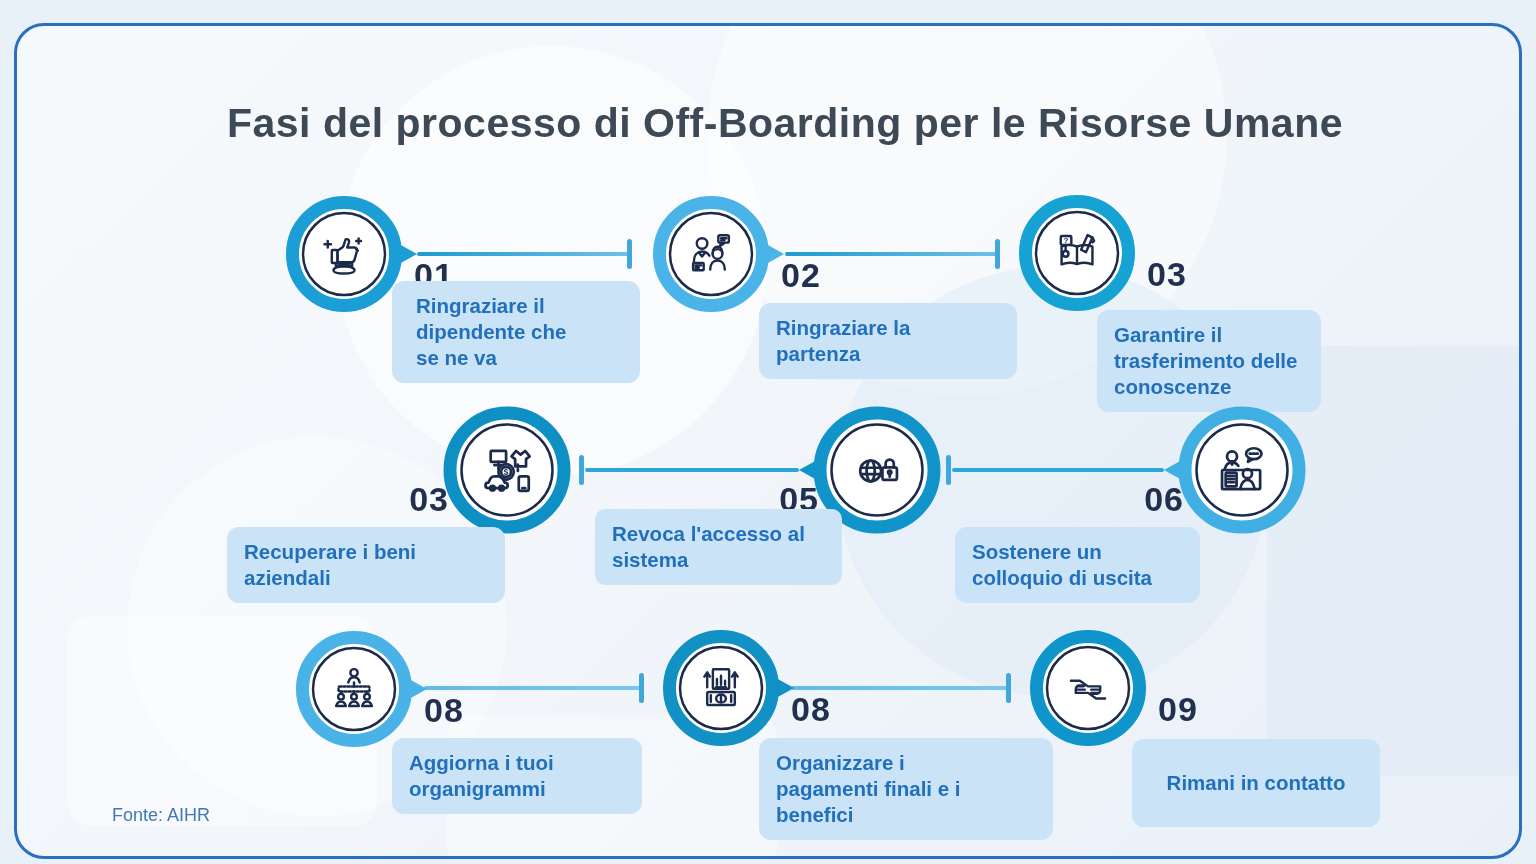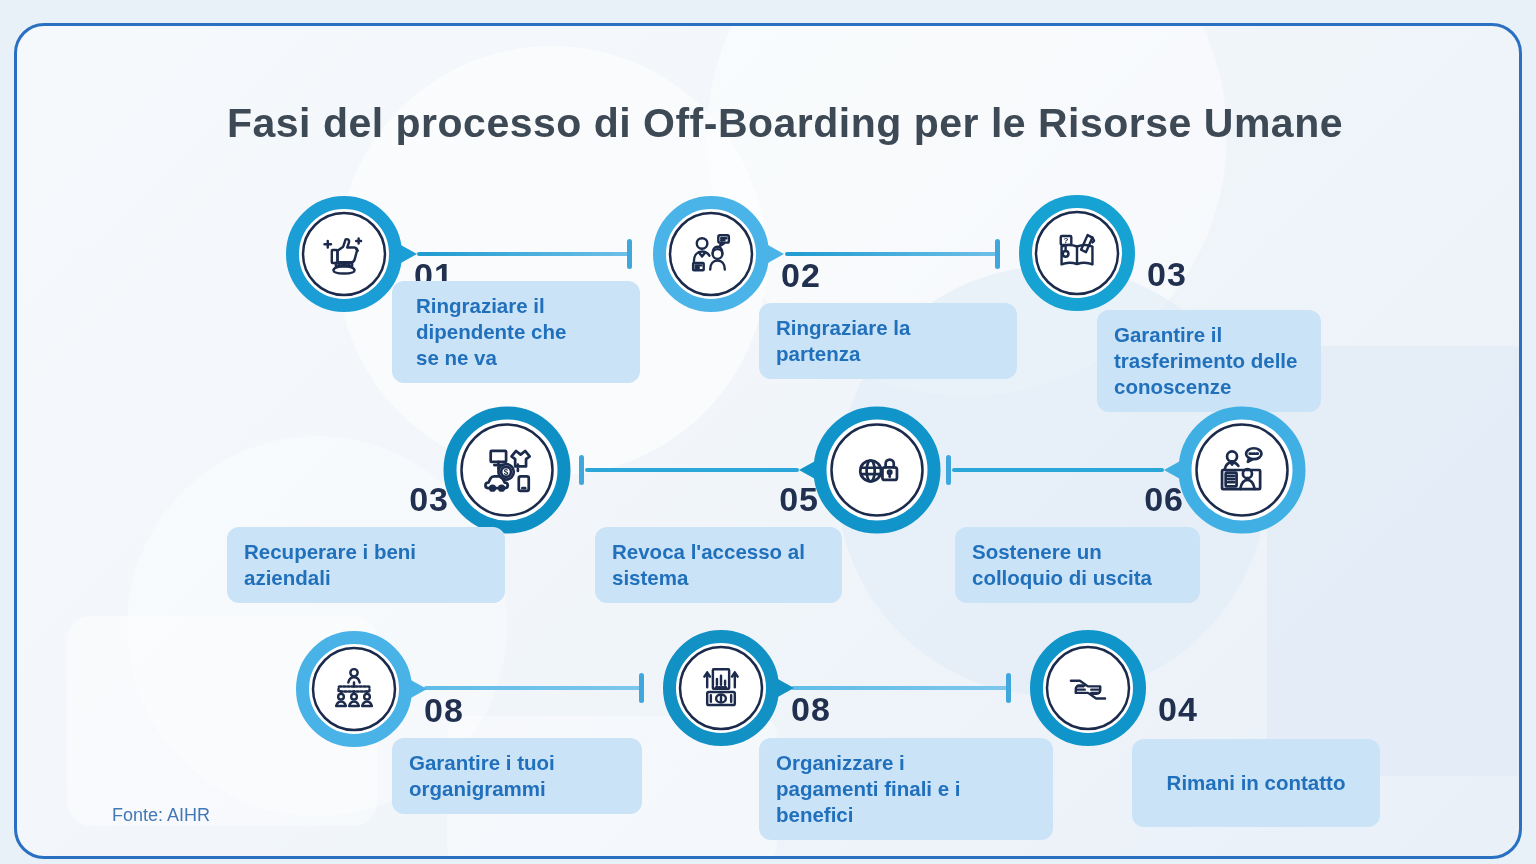--- a/index.html
+++ b/index.html
@@ -61,21 +61,21 @@
   .s1 .num{left:397px;top:232px;text-align:right;} .s2 .num{left:764px;top:232px;} .s3 .num{left:1130px;top:231px;}
   .s4 .num{left:352px;top:456px;width:80px;text-align:right;}
   .s5 .num{left:722px;top:456px;width:80px;text-align:right;}
   .s6 .num{left:1087px;top:456px;width:80px;text-align:right;}
   .s7 .num{left:407px;top:667px;} .s8 .num{left:774px;top:666px;} .s9 .num{left:1141px;top:666px;}
 
   .s1 .note{left:375px;top:255px;width:248px;padding-left:24px;}
   .s2 .note{left:742px;top:277px;width:258px;}
   .s3 .note{left:1080px;top:284px;width:224px;}
   .s4 .note{left:210px;top:501px;width:278px;}
-  .s5 .note{left:578px;top:501px;width:247px;}
+  .s5 .note{left:578px;top:483px;width:247px;border-radius:10px;}
   .s6 .note{left:938px;top:501px;width:245px;}
   .s7 .note{left:375px;top:712px;width:250px;}
   .s8 .note{left:742px;top:712px;width:294px;}
   .s9 .note{left:1115px;top:713px;width:248px;height:88px;display:flex;align-items:center;justify-content:center;text-align:left;}
 
   .s1 .bump{left:373px;top:213px;} .s2 .bump{left:740px;top:213px;}
   .s5 .bump{left:782px;top:429px;} .s6 .bump{left:1147px;top:429px;}
   .s7 .bump{left:383px;top:648px;} .s8 .bump{left:750px;top:647px;}
 
   .l1{left:400px;top:226px;width:212px;background:linear-gradient(90deg,var(--line_a,#1E9BCF),var(--line_b,#6FC0E9));}
@@ -275,21 +275,21 @@
           <path d="M16 35v3M32 35v3M48 35v3"></path>
           <circle cx="16" cy="41.5" r="3.5"></circle>
           <path d="M10 53c1-4 3.5-5.5 6-5.5s5 1.5 6 5.5z"></path>
           <circle cx="32" cy="41.5" r="3.5"></circle>
           <path d="M26 53c1-4 3.5-5.5 6-5.5s5 1.5 6 5.5z"></path>
           <circle cx="48" cy="41.5" r="3.5"></circle>
           <path d="M42 53c1-4 3.5-5.5 6-5.5s5 1.5 6 5.5z"></path>
         </g>
       </svg>
       <div class="num">08</div>
-      <div class="note">Garantire i tuoi
+      <div class="note">Aggiorna i tuoi
 organigrammi</div>
     </div>
 
     
     <div class="step s8" style="--ring: #1191C4;">
       <div class="bump r"></div>
       <svg class="circle" width="116" height="116" viewBox="0 0 116 116">
         <circle cx="58" cy="58" r="51.5" fill="#ffffff" stroke="var(--ring)" stroke-width="13"></circle>
         <circle cx="58" cy="58" r="41" fill="#ffffff" stroke="var(--icon_stroke,#1C2B4C)" stroke-width="2.5"></circle>
         <g class="ic" transform="translate(32,32) scale(0.8125)">
@@ -315,19 +315,19 @@
       <svg class="circle" width="116" height="116" viewBox="0 0 116 116">
         <circle cx="58" cy="58" r="51.5" fill="#ffffff" stroke="var(--ring)" stroke-width="13"></circle>
         <circle cx="58" cy="58" r="41" fill="#ffffff" stroke="var(--icon_stroke,#1C2B4C)" stroke-width="2.5"></circle>
         <g class="ic" transform="translate(32,32) scale(0.8125)">
           <path d="M11 23h11l10 7h15v5a4 4 0 0 1-4 4h-7"></path>
           <path d="M53 45H42l-10-7H17v-5a4 4 0 0 1 4-4h7"></path>
           <path d="M36 34h9M36 38h9"></path>
           <path d="M19 34h9M19 30h7"></path>
         </g>
       </svg>
-      <div class="num">04</div>
+      <div class="num">09</div>
       <div class="note">Rimani in contatto</div>
     </div>
 
     <div class="source">Fonte: AIHR</div>
   </div>
 </div>
 
 </body></html>

